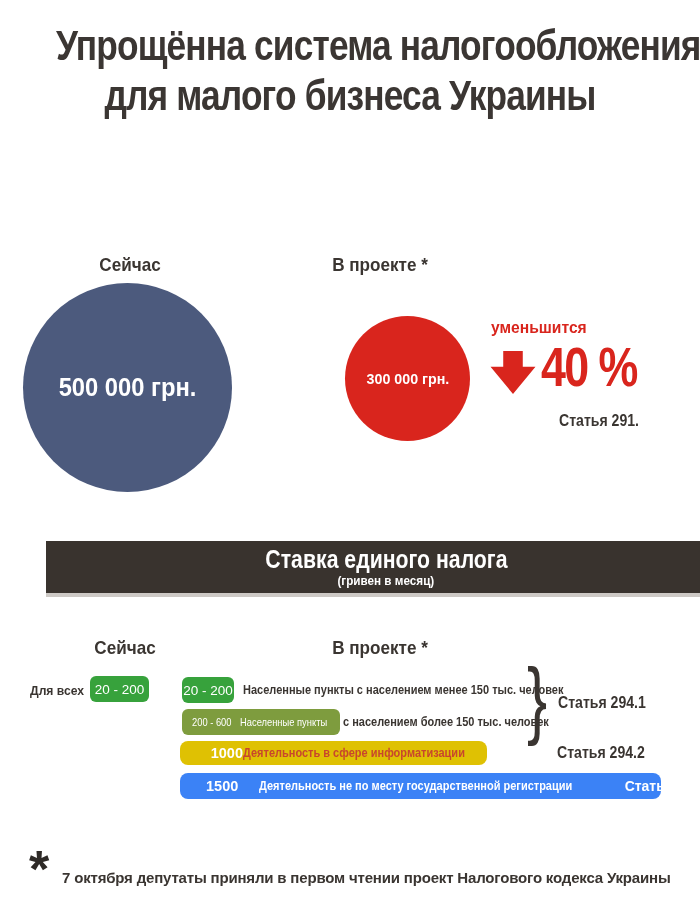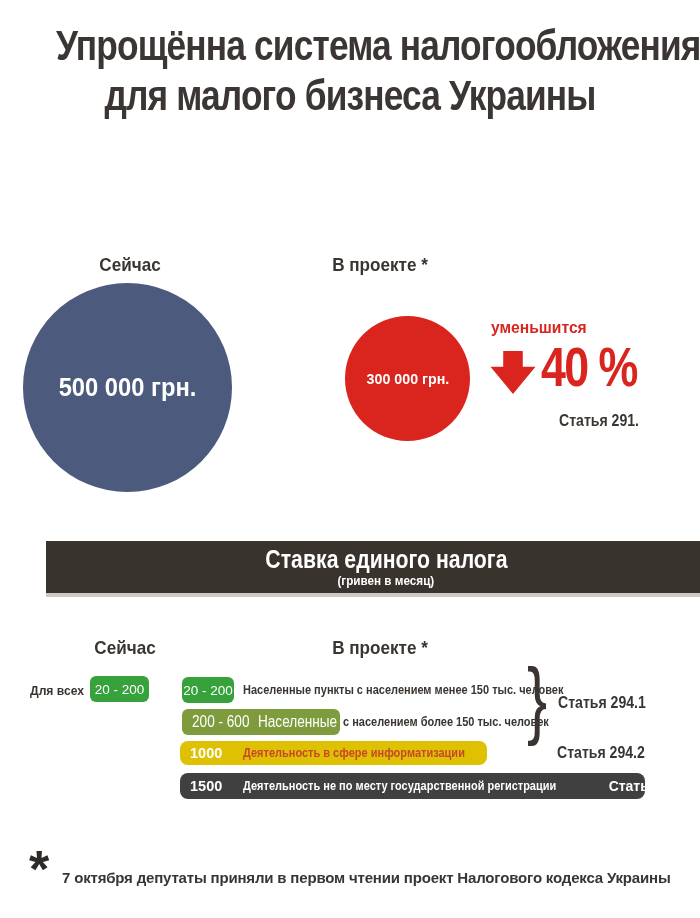--- a/index.html
+++ b/index.html
@@ -59,33 +59,33 @@
   .for-all {position:absolute; left:30px; top:678px; height:25px; display:flex;
             align-items:center; font-size:13.5px; font-weight:700; color:#3a3531;
             transform:scaleX(0.9); transform-origin:left; white-space:nowrap;}
   .pill {position:absolute; height:26px; border-radius:6px; display:flex;
          align-items:center; color:#ffffff; font-weight:400; font-size:13.5px;
          white-space:nowrap;}
   .p-green {background:#37a23c;}
   .p-olive {background:#7e9c3e;}
   .now-pill {left:90px; top:676px; width:59px; justify-content:center;}
   .r1 {left:182px; top:677px; width:52px; justify-content:center;}
-  .r2 {left:182px; top:709px; width:158px; font-size:16px;}
+  .r2 {left:182px; top:709px; width:158px; font-size:11px;}
   .r2-inner {display:flex; gap:10px; margin-left:10px; transform:scaleX(0.85);
              transform-origin:left; white-space:nowrap;}
   .desc {position:absolute; height:25px; display:flex; align-items:center;
          font-size:12.5px; font-weight:700; color:#3a3531; transform:scaleX(0.88);
          transform-origin:left; white-space:nowrap;}
   .r1d {left:243px; top:677px;}
   .r2d {left:343px; top:709px;}
 
   .bar {position:absolute; left:180px; border-radius:8px; display:flex;
         align-items:center; font-weight:700; white-space:nowrap;}
-  .r3 {top:741px; width:307px; height:24px; background:#dfc103;}
-  .r4 {top:773px; width:465px; height:26px; background:#404040;}
+  .r3 {top:741px; width:307px; height:24px; background:#dfc103;text-align:right;}
+  .r4 {top:773px; width:465px; height:26px; background:#3b82f6;padding-left:16px;}
   .bv {color:#ffffff; font-size:14.5px; margin-left:10px; width:53px; flex:0 0 53px;}
   .bd {font-size:12.5px; font-weight:700; transform:scaleX(0.88); transform-origin:left;}
   .r3 .bd {color:#c8462c;}
   .r4 .bd {color:#ffffff;}
   .bar-article {margin-left:auto; margin-right:9px; color:#ffffff; font-size:15.5px;
                 font-weight:700; transform:scaleX(0.9); transform-origin:right;}
 
   .brace {position:absolute; left:527px; top:661px; font-size:86px; line-height:74px;
           font-weight:400; color:#3a3531; transform:scaleX(0.7); transform-origin:left;}
 

